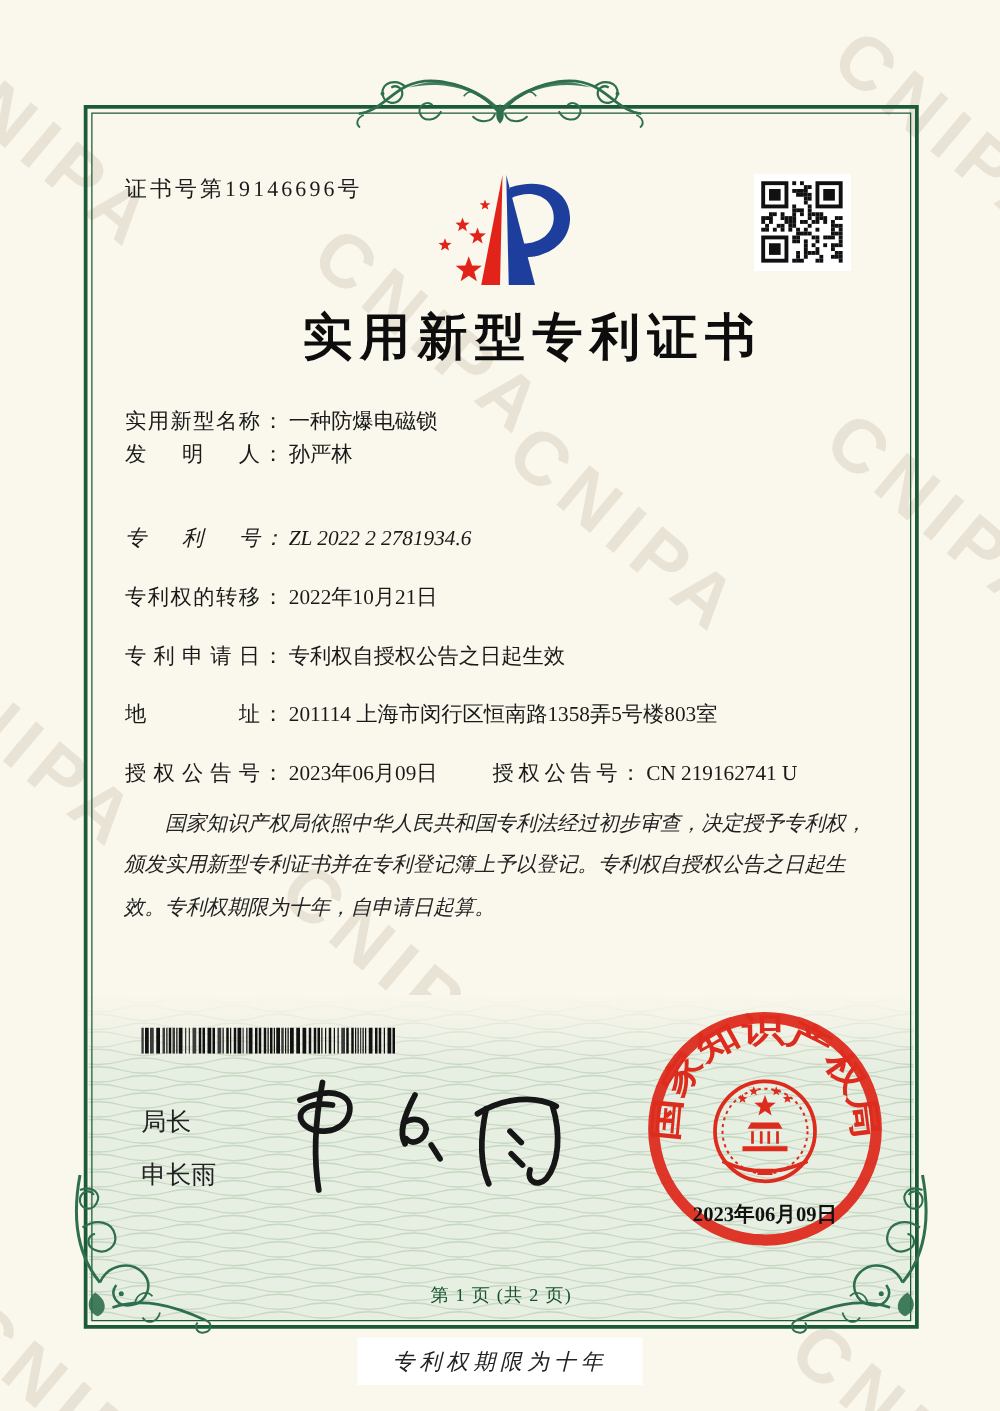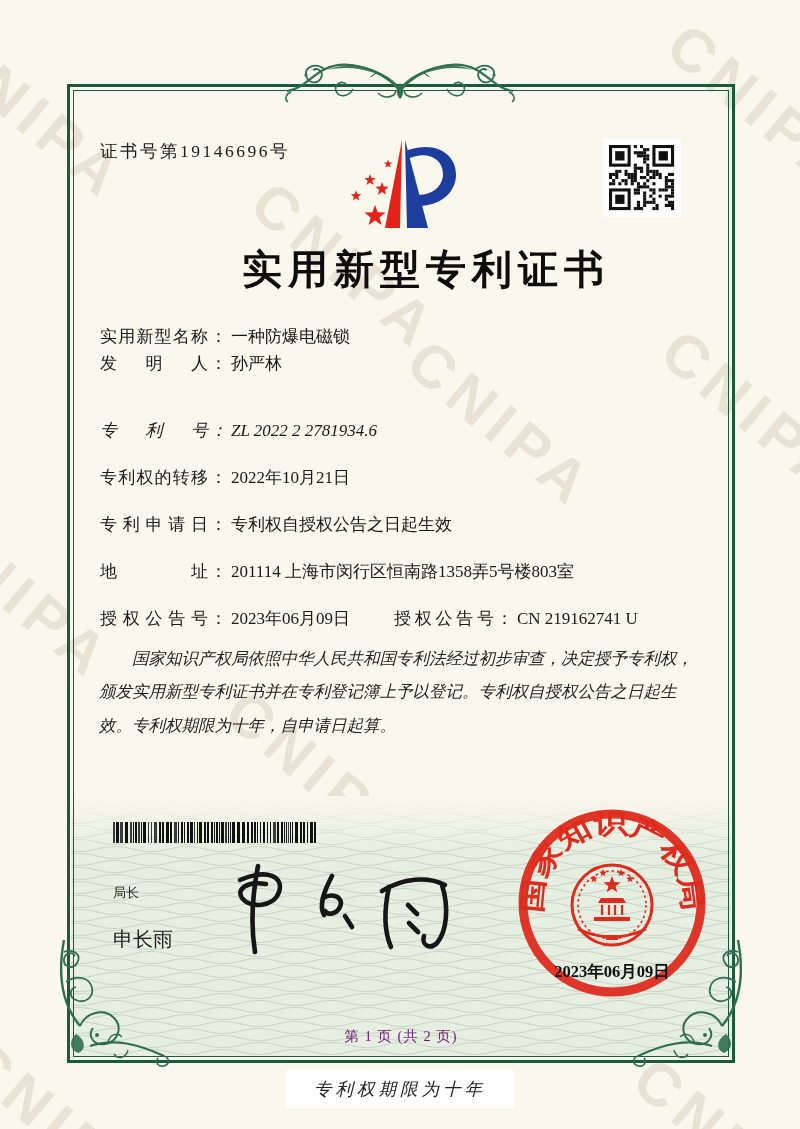--- a/index.html
+++ b/index.html
@@ -15,23 +15,23 @@
   .frame-inner{left:73px;top:90px;width:656px;height:967px;border:1px solid #1c5b39;box-sizing:border-box;}
   
   .certno{left:100px;top:139px;font-size:17.5px;letter-spacing:2.5px;}
   .title{left:0;top:242px;width:100%;text-align:center;font-size:40px;font-weight:700;letter-spacing:6px;color:#0d0d0d;margin-left:26px;}
   .row{position:absolute;left:100px;font-size:17px;white-space:nowrap;color:#191919;}
   .flabel{display:inline-block;width:108px;text-align:justify;text-align-last:justify;vertical-align:bottom;}
   .flabel2{display:inline-block;width:100px;margin-left:44px;text-align:justify;text-align-last:justify;vertical-align:bottom;}
   .fcolon{display:inline-block;margin:0 4px 0 2px;}
   .paras{left:99px;top:642px;width:604px;font-size:16.5px;line-height:2.02;font-style:italic;color:#222;}
   .paras p{margin:0;text-indent:2em;}
-  .sigrole{left:113px;top:884px;font-family:"Liberation Sans","DejaVu Sans",sans-serif;font-size:13px;color:#222;}
+  .sigrole{left:113px;top:884px;font-family:"Liberation Sans","DejaVu Sans",sans-serif;font-size:20px;color:#222;}
   .signame{left:113px;top:926px;font-family:"Liberation Sans","DejaVu Sans",sans-serif;font-size:20px;color:#222;}
-  .pagefoot{left:67px;top:1027px;width:668px;text-align:center;font-size:14.5px;color:#701a75;letter-spacing:1px;}
+  .pagefoot{left:67px;top:1027px;width:668px;text-align:center;font-size:14.5px;color:#14532d;letter-spacing:1px;}
   .notebox{left:50%;top:1070px;transform:translateX(-50%);background:#ffffff;
            padding:7px 28px;font-size:17.5px;font-style:italic;letter-spacing:4px;color:#222;}
   .fade{left:71px;top:796px;width:660px;height:56px;
         background:linear-gradient(rgba(250,247,236,1),rgba(250,247,236,0));}
 </style>
 </head>
 <body>
 
 <div class="page">
 

